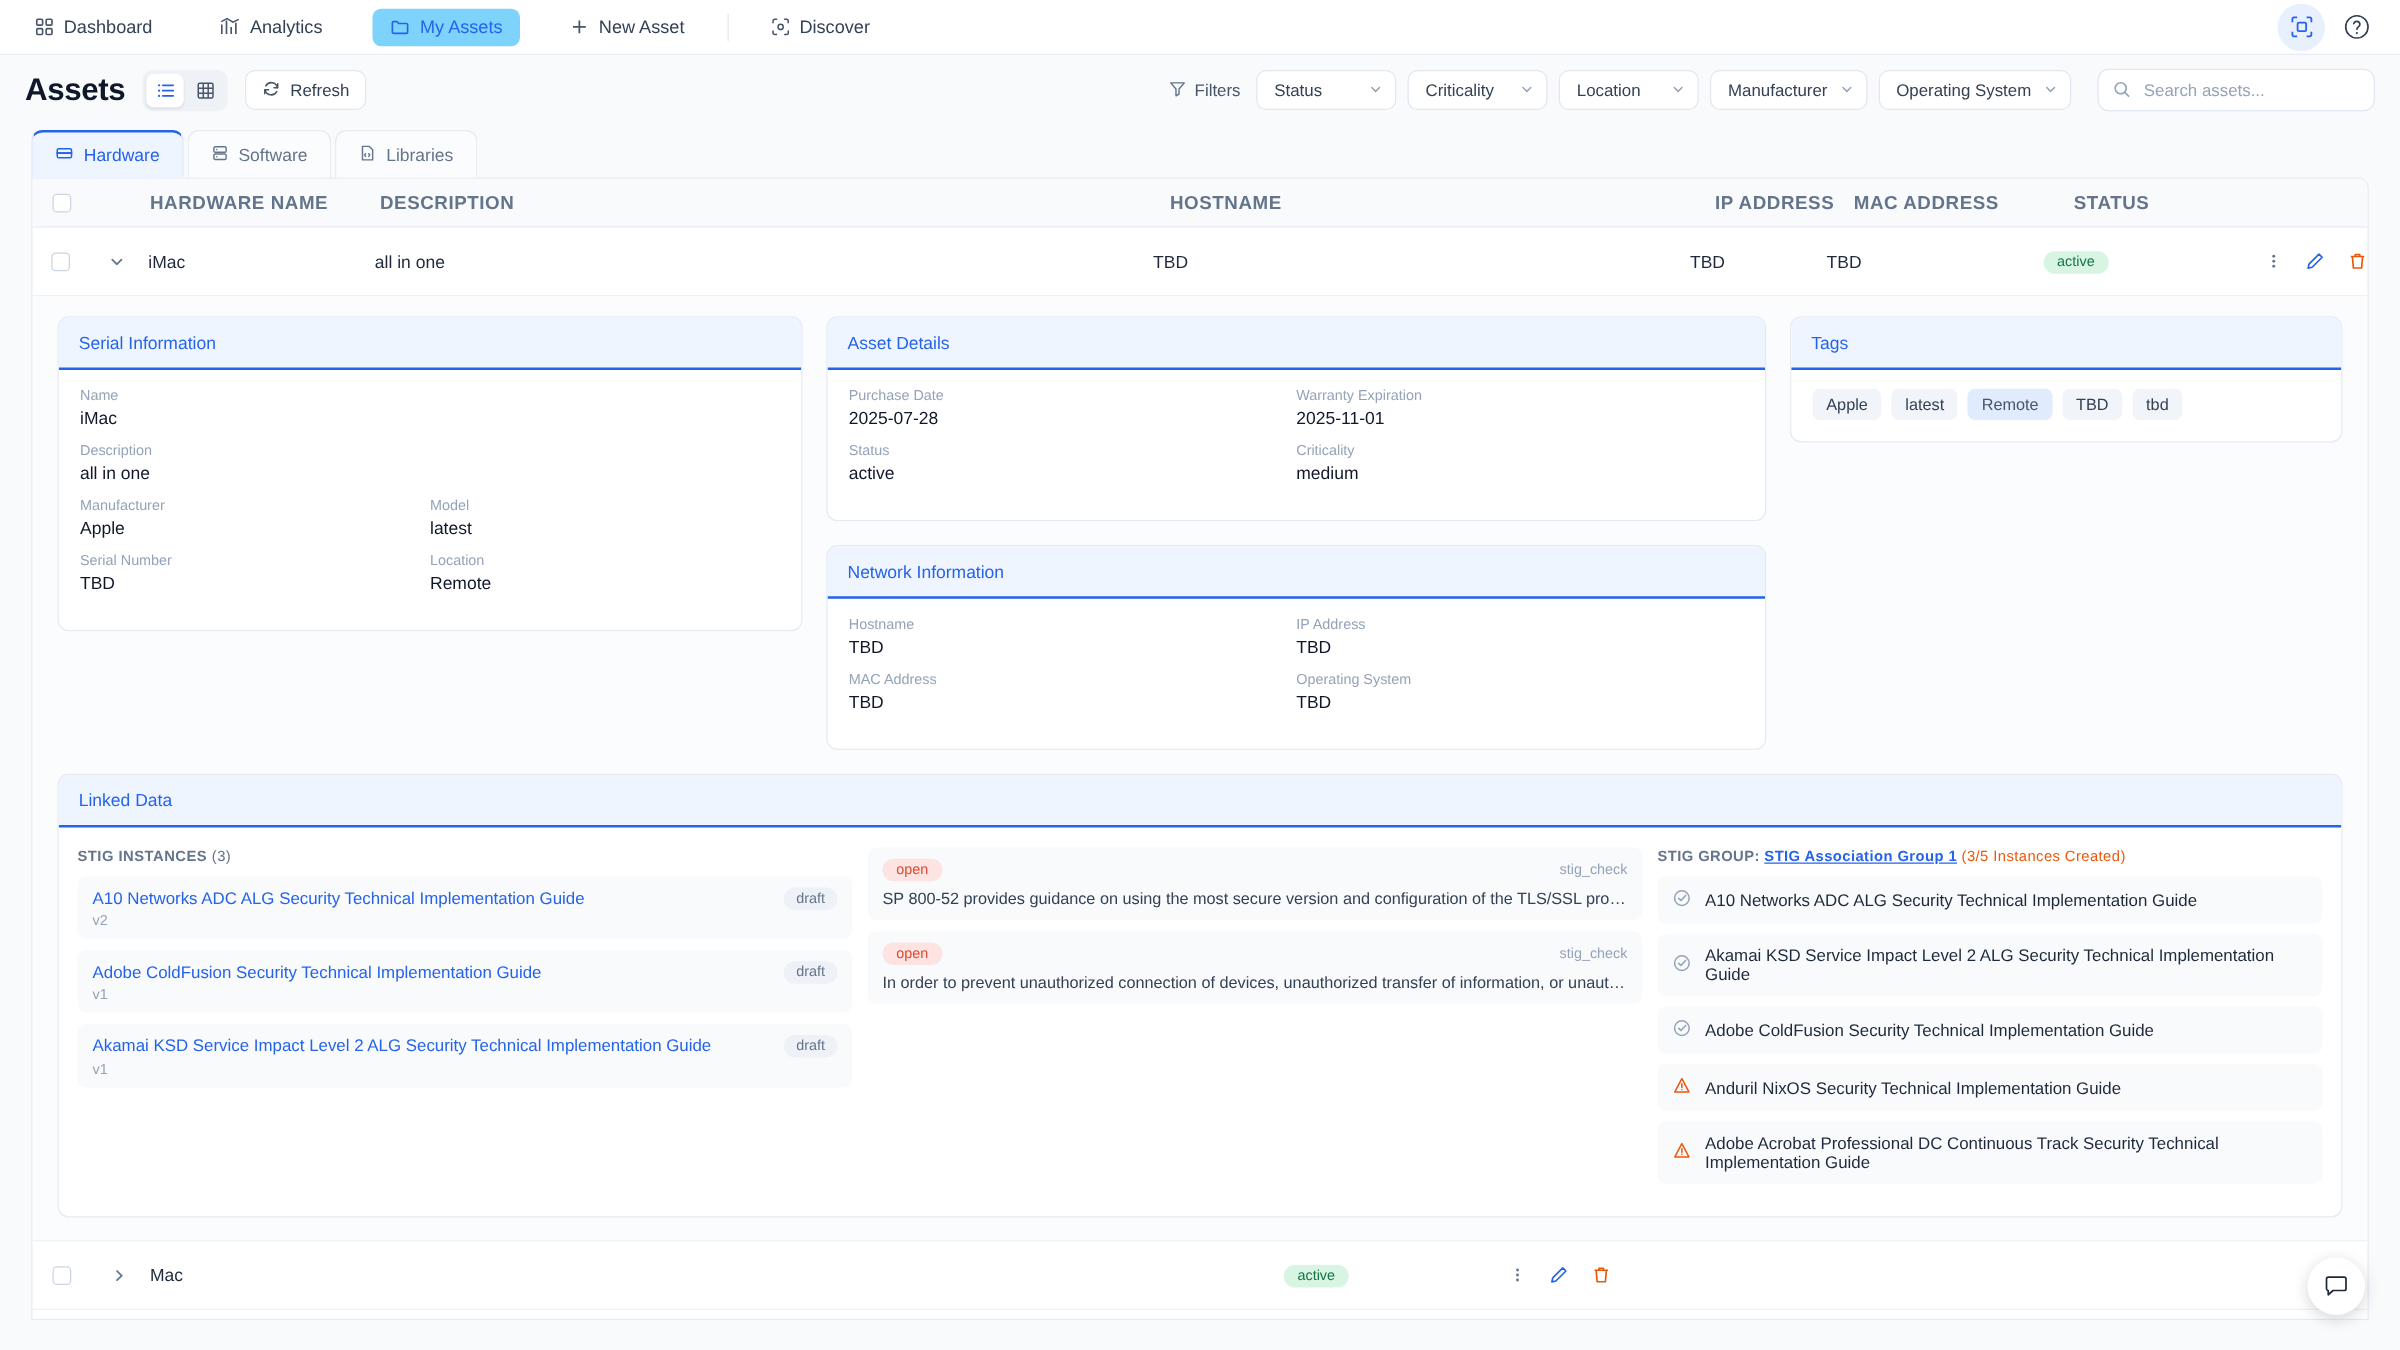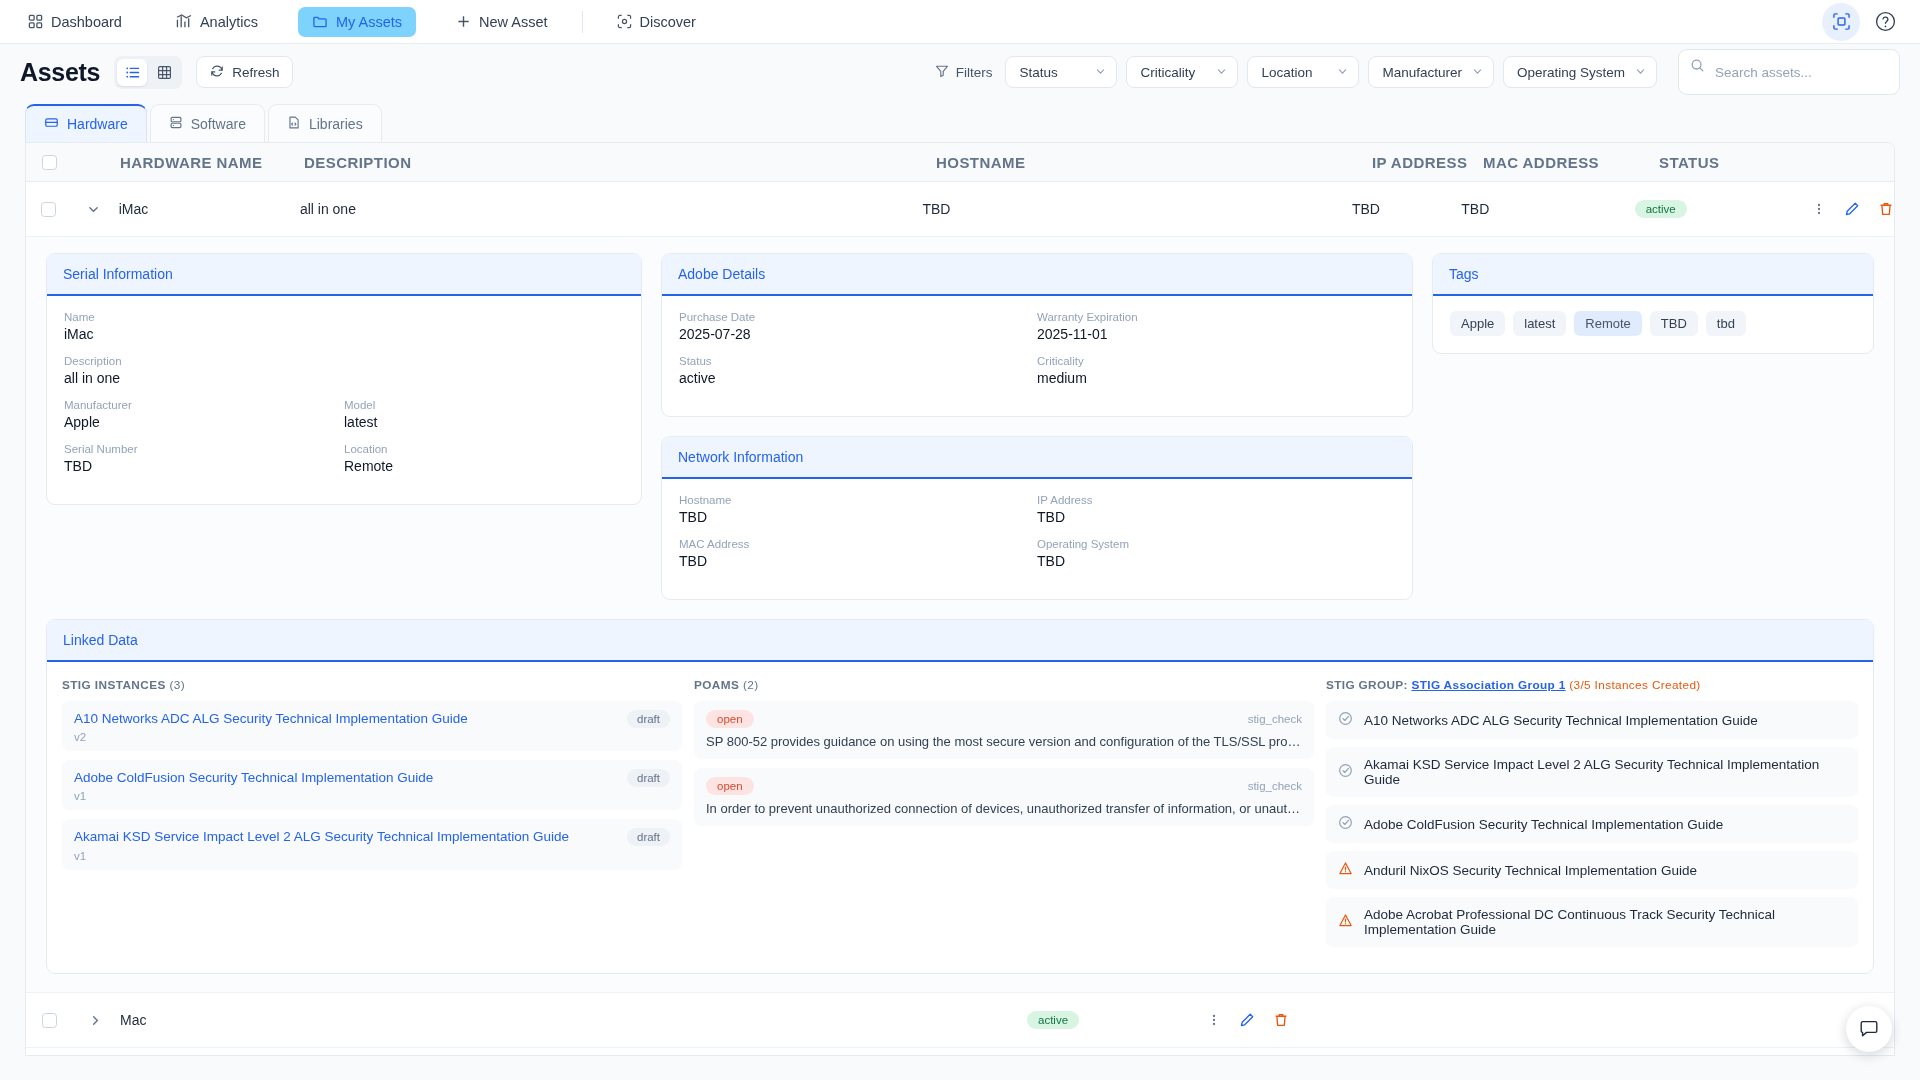--- a/index.html
+++ b/index.html
@@ -79,21 +79,21 @@
     display: flex; align-items: center; justify-content: space-between;
     height: 32px; min-width: 112px; padding: 0 10px 0 13px;
     border: 1px solid #e2e8f0; border-radius: 8px;
     background: #fff; font-size: 13.5px; color: #334155;
     cursor: pointer; gap: 10px;
   }
   .search-wrap {
     position: relative; margin-left: 12px;
   }
   .search-input {
-    height: 46px; width: 222px;
+    height: 34px; width: 222px;
     padding: 0 12px 0 36px;
     border: 1px solid #e2e8f0; border-radius: 9px;
     background: #fff; font-size: 13.5px; color: #334155;
     font-family: inherit; outline: none;
   }
   .search-input::placeholder { color: #94a3b8; }
   .search-ic { position: absolute; left: 12px; top: 9px; }
 
   
   .tabs {
@@ -544,21 +544,21 @@
                 <div class="f-label">Location</div>
                 <div class="f-value">Remote</div>
               </div>
             </div>
           </div>
         </div>
       </div>
 
       <div class="col-b">
         <div class="card">
-          <div class="card-head">Adobe Details</div>
+          <div class="card-head">Asset Details</div>
           <div class="card-body">
             <div class="fgrid">
               <div class="field f-half">
                 <div class="f-label">Purchase Date</div>
                 <div class="f-value">2025-07-28</div>
               </div>
               <div class="field f-half">
                 <div class="f-label">Warranty Expiration</div>
                 <div class="f-value">2025-11-01</div>
               </div>
@@ -645,24 +645,20 @@
           <div class="stig-item">
             <div class="stig-main">
               <div class="stig-link">Akamai KSD Service Impact Level 2 ALG Security Technical Implementation Guide</div>
               <div class="stig-ver">v1</div>
             </div>
             <span class="pill-draft">draft</span>
           </div>
         </div>
 
         <div class="lcol-2">
-          <div class="lcol-title">
-            <span>POAMS</span>
-            <span class="cnt">(2)</span>
-          </div>
           <div class="poam-item">
             <div class="poam-top">
               <span class="pill-open">open</span>
               <span class="poam-type">stig_check</span>
             </div>
             <div class="poam-desc">SP 800-52 provides guidance on using the most secure version and configuration of the TLS/SSL protocol. Using older...</div>
           </div>
           <div class="poam-item">
             <div class="poam-top">
               <span class="pill-open">open</span>

